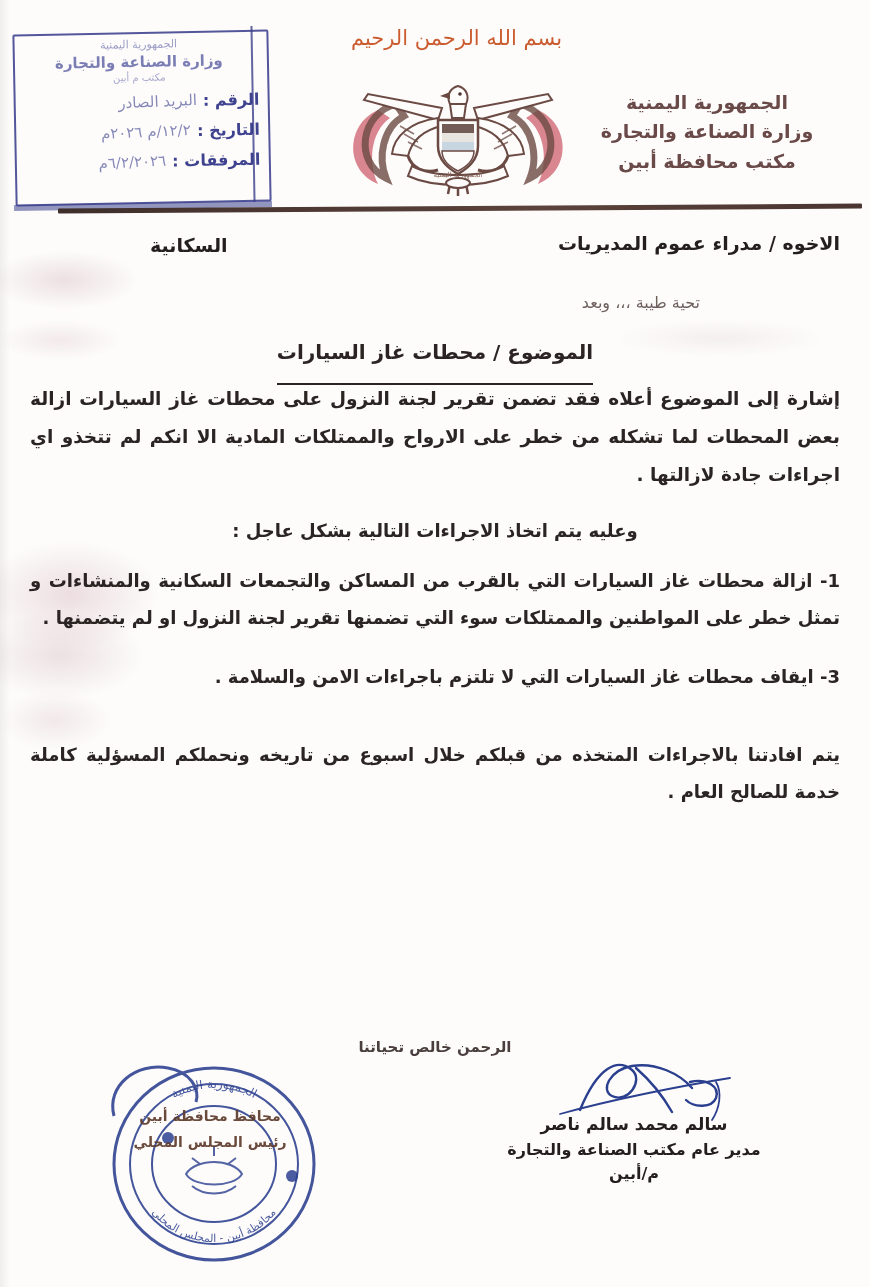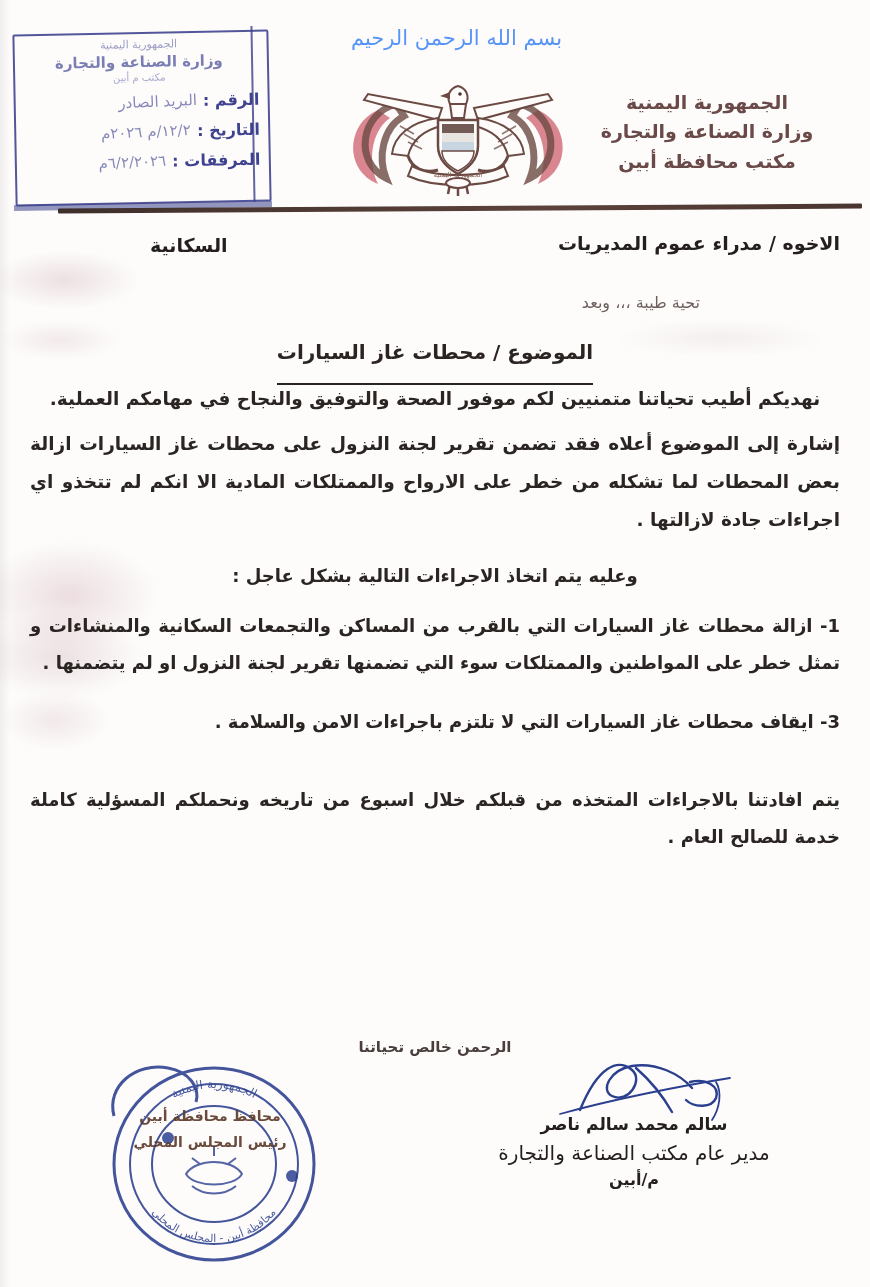--- a/index.html
+++ b/index.html
@@ -124,21 +124,21 @@
   }
 
   
   .basmala {
     position: absolute;
     left: 0; right: 0;
     top: 26px;
     text-align: center;
     font-family: "DejaVu Serif", "Liberation Serif", serif;
     font-size: 21px;
-    color: #3b82f6;
+    color: #c2410c;
     opacity: .85;
     letter-spacing: 1px;
     padding-left: 43px;
   }
 
   
   .emblem {
     position: absolute;
     left: 338px;
     top: 66px;
@@ -311,22 +311,22 @@
     width: 300px;
     text-align: center;
     color: #241f1e;
     line-height: 1.5;
   }
   .sig-name {
     font-size: 17px;
     font-weight: bold;
   }
   .sig-title {
-    font-size: 20px;
-    font-weight: normal;
+    font-size: 16px;
+    font-weight: bold;
   }
   .sig-dept {
     font-size: 16px;
     font-weight: bold;
   }
   .signature-mark {
     position: absolute;
     right: 110px;
     top: 1052px;
     width: 220px;
@@ -454,21 +454,20 @@
     <div class="addressee-respect">السكانية</div>
   </div>
 
   <div class="greeting">تحية طيبة ،،، وبعد</div>
 
   <div class="subject">
     <span class="subject-text">الموضوع / محطات غاز السيارات</span>
   </div>
 
   <div class="body-block">
-    <p class="lead-line">نهديكم أطيب تحياتنا متمنيين لكم موفور الصحة والتوفيق والنجاح في مهامكم العملية.</p>
 
     <p class="para">إشارة إلى الموضوع أعلاه فقد تضمن تقرير لجنة النزول على محطات غاز السيارات ازالة بعض المحطات لما تشكله من خطر على الارواح والممتلكات المادية الا انكم لم تتخذو اي اجراءات جادة لازالتها .</p>
 
     <p class="instruction-lead">وعليه يتم اتخاذ الاجراءات التالية بشكل عاجل :</p>
 
     <ol class="items">
       <li>
         <span class="item-num">1-</span>
         <span>ازالة محطات غاز السيارات التي بالقرب من المساكن والتجمعات السكانية والمنشاءات و تمثل خطر على المواطنين والممتلكات سوء التي تضمنها تقرير لجنة النزول او لم يتضمنها .</span>
       </li>

